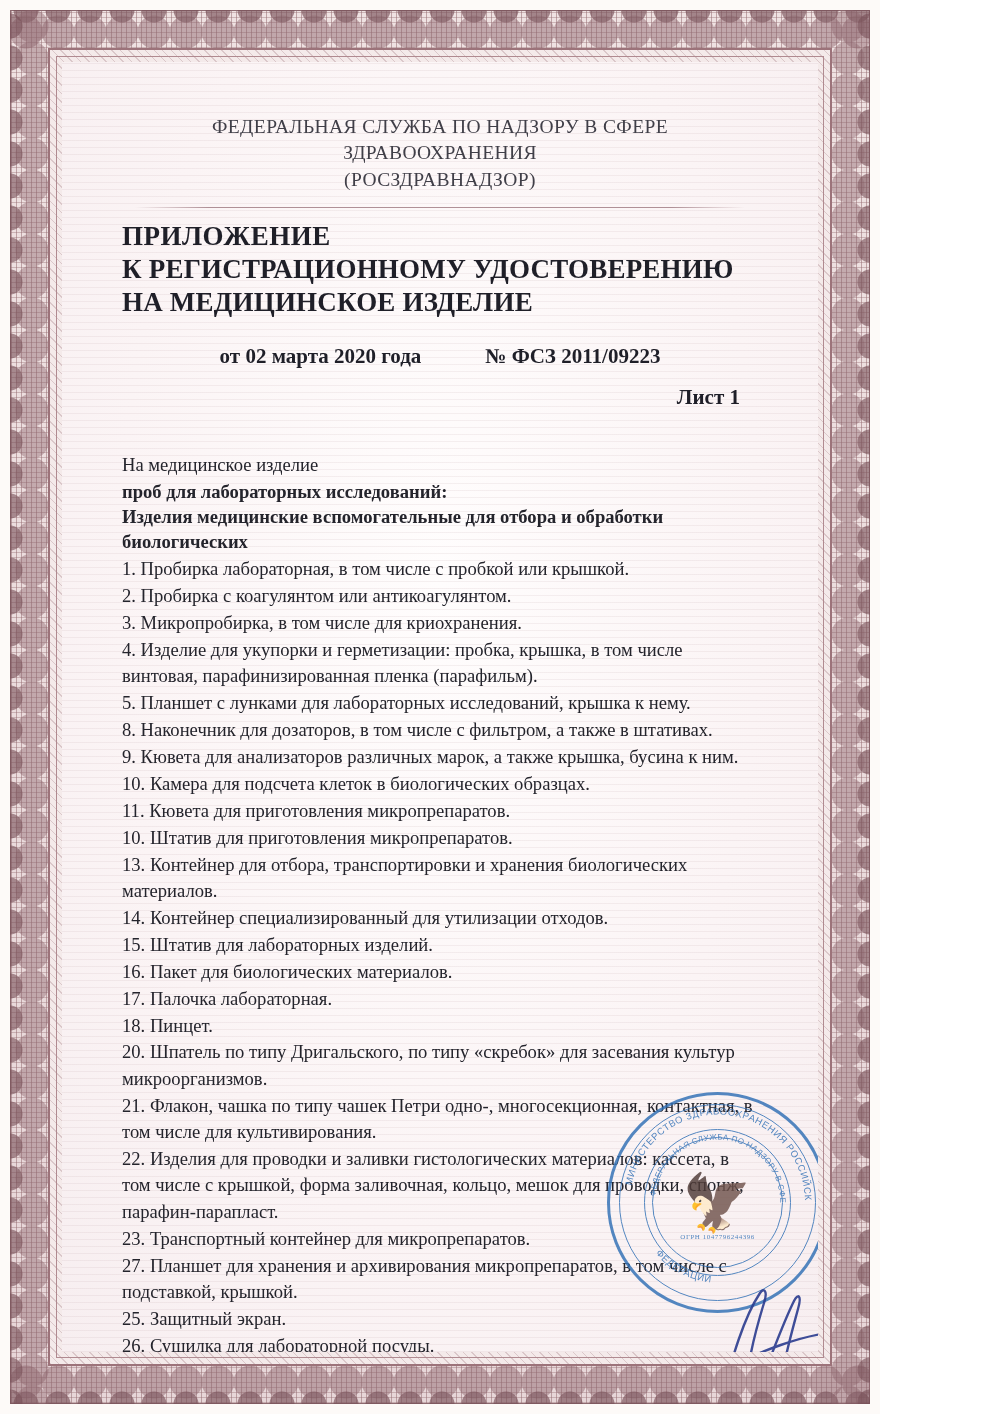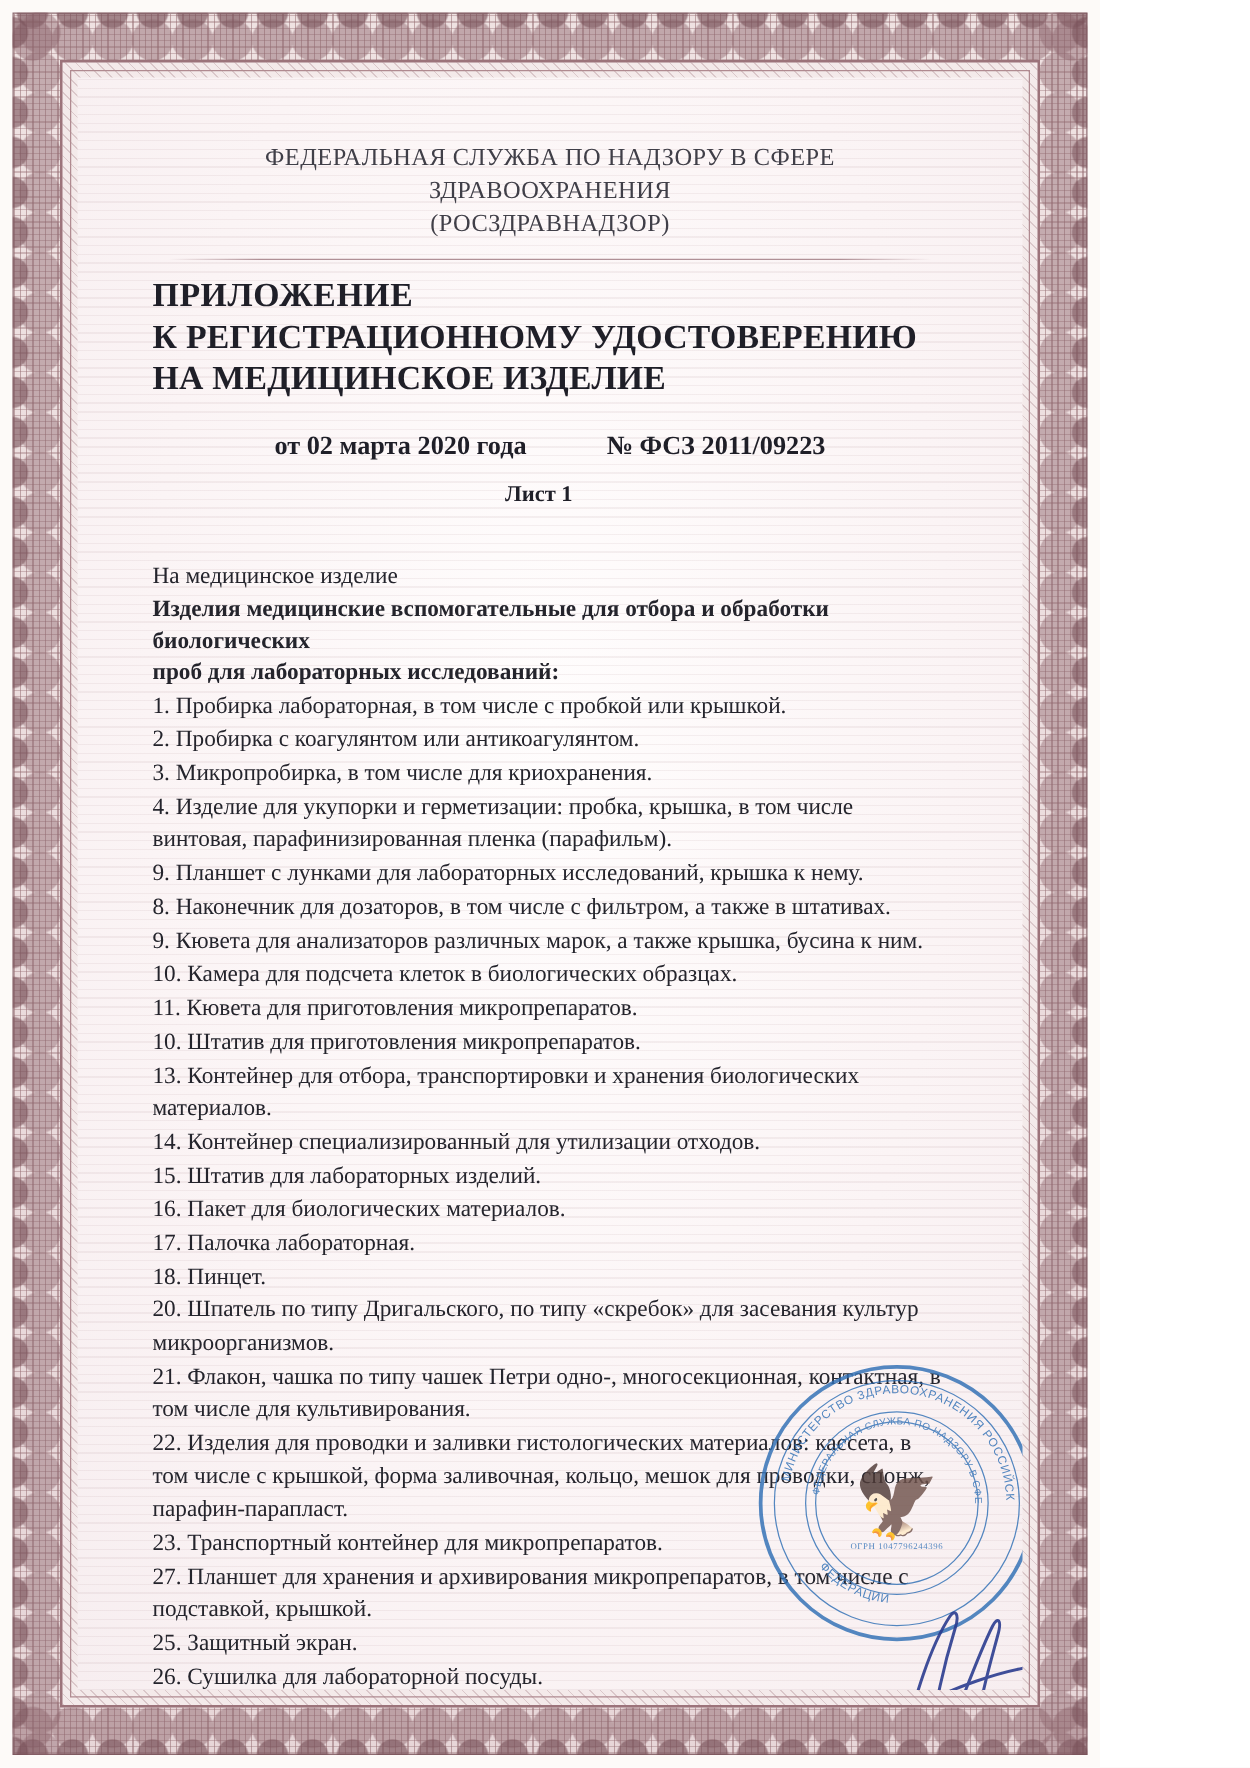--- a/index.html
+++ b/index.html
@@ -143,24 +143,24 @@
     display: flex;
     justify-content: center;
     gap: 64px;
     align-items: baseline;
     font-weight: bold;
     font-size: 21px;
     color: #1f1f28;
   }
   .sheet {
     margin-top: 16px;
-    text-align: center;
+    text-align: right;
     padding-right: 18px;
     font-weight: bold;
-    font-size: 18px;
+    font-size: 21px;
     color: #1f1f28;
   }
 
   
   .body {
     margin-top: 42px;
     font-size: 18.6px;
     line-height: 1.42;
     color: #24242c;
     position: relative;
@@ -286,29 +286,29 @@
       <div class="dateline">
         <div>от  02 марта 2020 года</div>
         <div>№  ФСЗ 2011/09223</div>
       </div>
 
       <div class="sheet">Лист  1</div>
 
       <div class="body">
         <div class="intro">На медицинское изделие</div>
         <div class="subject">
+          <div>проб для лабораторных исследований:</div>
           <div>Изделия медицинские вспомогательные для отбора и обработки биологических</div>
-          <div>проб для лабораторных исследований:</div>
         </div>
         <ol>
           <li>1. Пробирка лабораторная, в том числе с пробкой или крышкой.</li>
           <li>2. Пробирка с коагулянтом или антикоагулянтом.</li>
           <li>3. Микропробирка, в том числе для криохранения.</li>
           <li>4. Изделие для укупорки и герметизации: пробка, крышка, в том числе винтовая, парафинизированная пленка (парафильм).</li>
-          <li>9. Планшет с лунками для лабораторных исследований, крышка к нему.</li>
+          <li>5. Планшет с лунками для лабораторных исследований, крышка к нему.</li>
           <li>8. Наконечник для дозаторов, в том числе с фильтром, а также в штативах.</li>
           <li>9. Кювета для анализаторов различных марок, а также крышка, бусина к ним.</li>
           <li>10. Камера для подсчета клеток в биологических образцах.</li>
           <li>11. Кювета для приготовления микропрепаратов.</li>
           <li>10. Штатив для приготовления микропрепаратов.</li>
           <li>13. Контейнер для отбора, транспортировки и хранения биологических материалов.</li>
           <li>14. Контейнер специализированный для утилизации отходов.</li>
           <li>15. Штатив для лабораторных изделий.</li>
           <li>16. Пакет для биологических материалов.</li>
           <li>17. Палочка лабораторная.</li>

